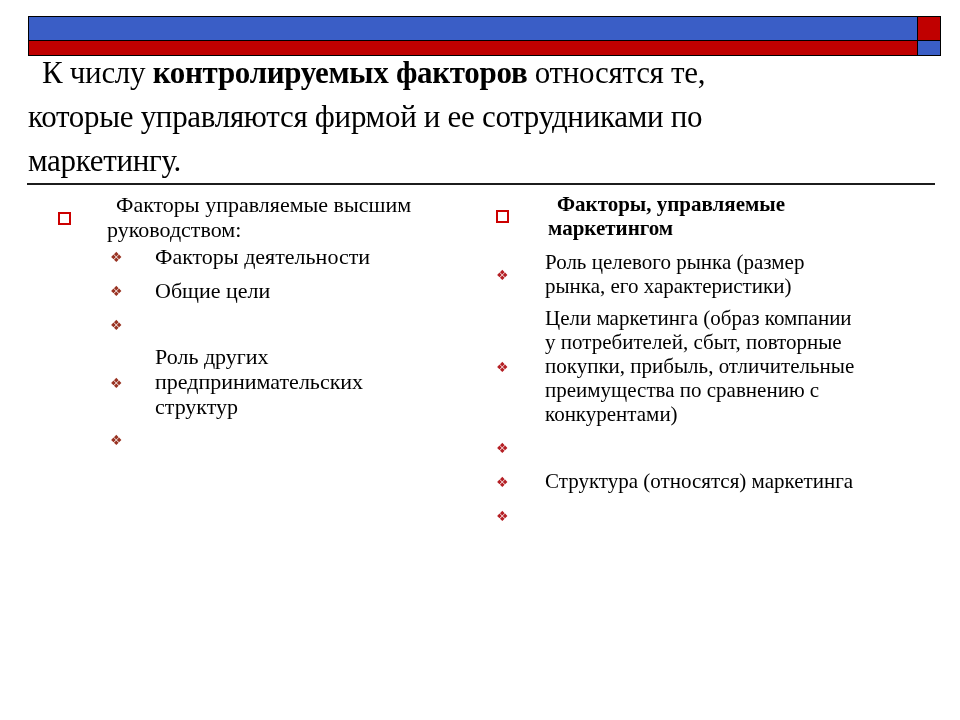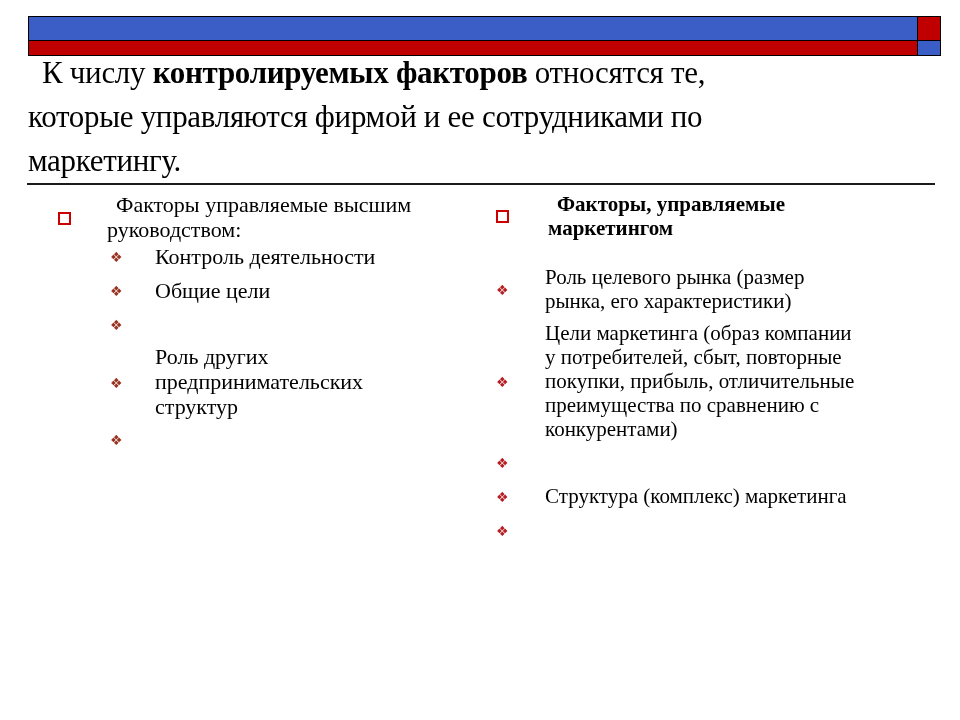--- a/index.html
+++ b/index.html
@@ -47,21 +47,21 @@
     border:2px solid #c00;margin-top:6px;
   }
   
   .dia{
     display:inline-block;
     font-family:"DejaVu Sans",sans-serif;
     font-size:14px;line-height:inherit;
   }
   .col-left .row-i{margin-bottom:6px;}
   .col-left .row-i:first-of-type{margin-top:32px;}
-  .col-right .row-h{margin-bottom:25px;}
+  .col-right .row-h{margin-bottom:10px;}
   .col-right .row-i{margin-bottom:8px;}
 </style>
 </head>
 <body>
 
 <div class="slide">
 
   <div class="bar bar-blue" style="background: rgb(58, 94, 198);"></div>
   <div class="sqc sq-red" style="background: rgb(192, 0, 0);"></div>
   <div class="bar bar-red" style="background: rgb(192, 0, 0);"></div>
@@ -74,21 +74,21 @@
   <div class="rule"></div>
 
   <div class="col col-left">
       <div class="row row-h">
         <span class="marker"><span class="sq" style="border-color: rgb(204, 0, 0);"></span></span>
         <div class="txt">Факторы управляемые высшим
 руководством:</div>
       </div>
       <div class="row row-i">
         <span class="marker"><span class="dia" style="color: rgb(153, 51, 34);">❖</span></span>
-        <div class="txt">Контроль деятельности</div>
+        <div class="txt">Факторы деятельности</div>
       </div>
       <div class="row row-i">
         <span class="marker"><span class="dia" style="color: rgb(153, 51, 34);">❖</span></span>
         <div class="txt">Общие цели</div>
       </div>
       <div class="row row-i">
         <span class="marker"><span class="dia" style="color: rgb(153, 51, 34);">❖</span></span>
       </div>
       <div class="row row-i">
         <span class="marker"><span class="dia" style="color: rgb(153, 51, 34);">❖</span></span>
@@ -117,20 +117,20 @@
 у потребителей, сбыт, повторные
 покупки, прибыль, отличительные
 преимущества по сравнению с
 конкурентами)</div>
       </div>
       <div class="row row-i">
         <span class="marker"><span class="dia" style="color: rgb(181, 32, 37);">❖</span></span>
       </div>
       <div class="row row-i">
         <span class="marker"><span class="dia" style="color: rgb(181, 32, 37);">❖</span></span>
-        <div class="txt">Структура (комплекс) маркетинга</div>
+        <div class="txt">Структура (относятся) маркетинга</div>
       </div>
       <div class="row row-i">
         <span class="marker"><span class="dia" style="color: rgb(181, 32, 37);">❖</span></span>
       </div>
     </div>
 
 </div>
 
 </body></html>

